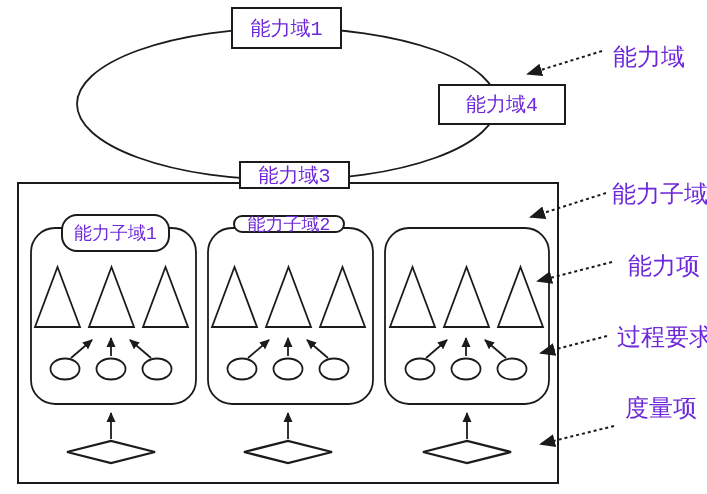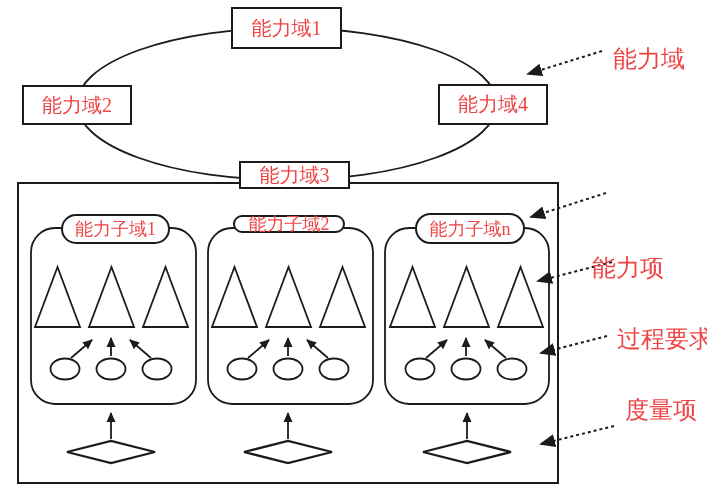--- a/index.html
+++ b/index.html
@@ -1,17 +1,17 @@
 <!DOCTYPE html>
 <html><head>
 <meta charset="utf-8">
 <style>
   html,body{margin:0;padding:0;background:#ffffff;}
   .stage{position:relative;width:707px;height:494px;background:#ffffff;overflow:hidden;
-         font-family:Liberation Serif, serif;color:#ef4444;}
+         font-family:Liberation Mono, monospace;color:#6d28d9;}
   .stage svg{position:absolute;left:0;top:0;}
   .ln{fill:none;stroke:#1b1b1b;stroke-width:1.8px;}
   .ln2{fill:none;stroke:#1b1b1b;stroke-width:2px;}
   .dbox{position:absolute;box-sizing:border-box;background:#ffffff;border:2px solid #1b1b1b;
         display:flex;align-items:center;justify-content:center;font-size:20px;white-space:nowrap;}
   .pill{position:absolute;box-sizing:border-box;background:#ffffff;border:2px solid #1b1b1b;
         border-radius:16px;display:flex;align-items:center;justify-content:center;
         font-size:18px;white-space:nowrap;}
   .ann{position:absolute;font-size:24px;line-height:1;white-space:nowrap;}
 </style>
@@ -66,26 +66,25 @@
     <g stroke="#1b1b1b" stroke-width="2" stroke-dasharray="3 3" fill="none">
       <line x1="602" y1="51" x2="528" y2="74" marker-end="url(#ahb)"></line>
       <line x1="606" y1="193" x2="531" y2="217" marker-end="url(#ahb)"></line>
       <line x1="612" y1="262" x2="538" y2="281" marker-end="url(#ahb)"></line>
       <line x1="607" y1="336" x2="541" y2="353" marker-end="url(#ahb)"></line>
       <line x1="614" y1="426" x2="541" y2="444" marker-end="url(#ahb)"></line>
     </g>
   </svg>
 
   <div class="dbox" style="left:231px;top:7px;width:111px;height:42px">能力域1</div>
-  <div class="dbox" style="left:22px;top:85px;width:110px;height:40px">能力域2</div>
   <div class="dbox" style="left:239px;top:161px;width:111px;height:28px">能力域3</div>
-  <div class="dbox" style="left:438px;top:84px;width:110px;height:41px">能力域4</div>
+  <div class="dbox" style="left:438px;top:84px;width:128px;height:41px">能力域4</div>
 
-  <div class="pill" style="left:61px;top:214px;width:109px;height:30px">能力子域1</div>
+  <div class="pill" style="left:61px;top:214px;width:109px;height:38px">能力子域1</div>
   <div class="pill" style="left:233px;top:215px;width:112px;height:18px">能力子域2</div>
-  <div class="pill" style="left:415px;top:213px;width:110px;height:31px">能力子域n</div>
 
   <div class="ann" style="left:613px;top:47px">能力域</div>
-  <div class="ann" style="left:592px;top:256px">能力项</div>
+  <div class="ann" style="left:612px;top:184px">能力子域</div>
+  <div class="ann" style="left:628px;top:256px">能力项</div>
   <div class="ann" style="left:617px;top:327px">过程要求</div>
   <div class="ann" style="left:625px;top:398px">度量项</div>
 
 </div>
 
 </body></html>

